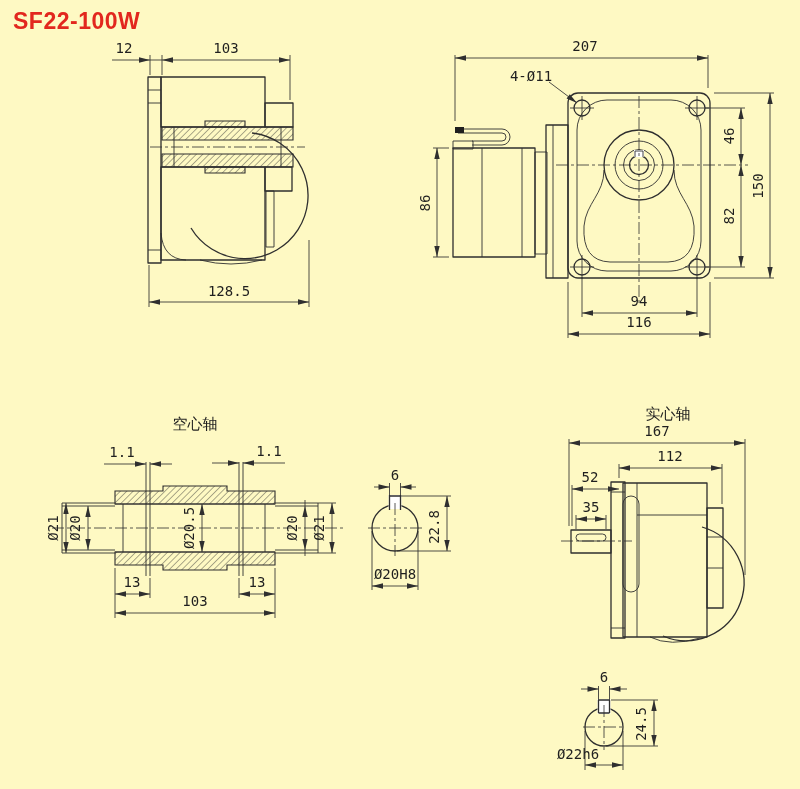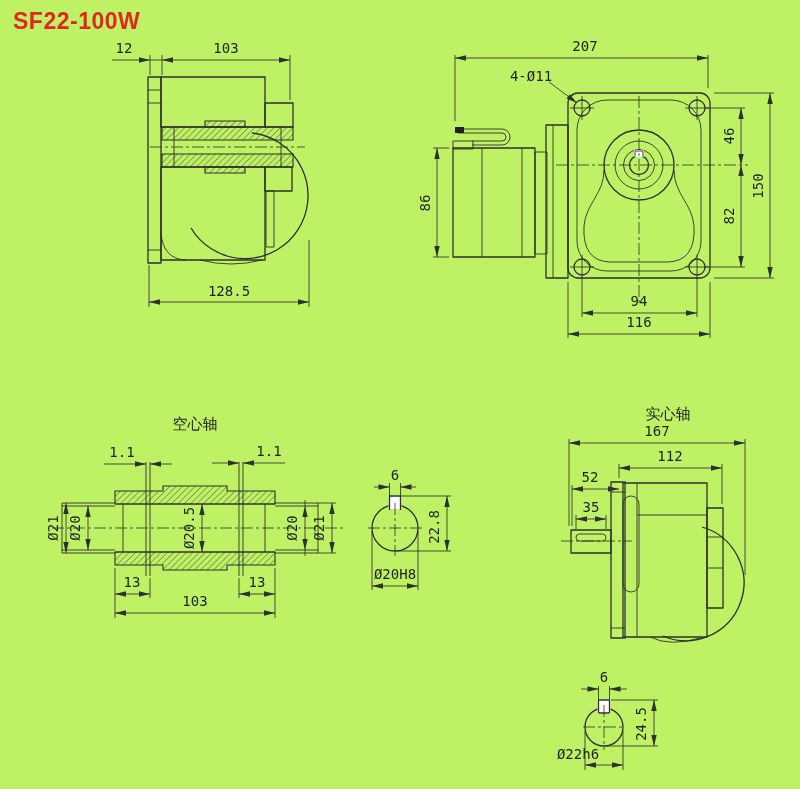--- a/index.html
+++ b/index.html
@@ -1,16 +1,16 @@
 <!DOCTYPE html>
 <html><head>
 <meta charset="utf-8">
 <style>
   html,body{margin:0;padding:0;background:#fff;}
-  .canvas{position:relative;width:800px;height:789px;background:#bef264;overflow:hidden;
+  .canvas{position:relative;width:800px;height:789px;background:#fef9c3;overflow:hidden;
           font-family:"Liberation Sans",sans-serif;}
   .title{position:absolute;left:13px;top:8px;font-size:23px;font-weight:bold;
          letter-spacing:.5px;font-family:"Liberation Sans",sans-serif;}
   svg{position:absolute;left:0;top:0;}
   
   .ol{fill:none;stroke:#2f2f2f;stroke-width:1.3;stroke-linejoin:round;}
   .ol2{fill:none;stroke:#2f2f2f;stroke-width:.9;stroke-linejoin:round;}
   
   .dl{fill:none;stroke:#2f2f2f;stroke-width:.85;}
   .dd{marker-start:url(#arr);marker-end:url(#arr);}

